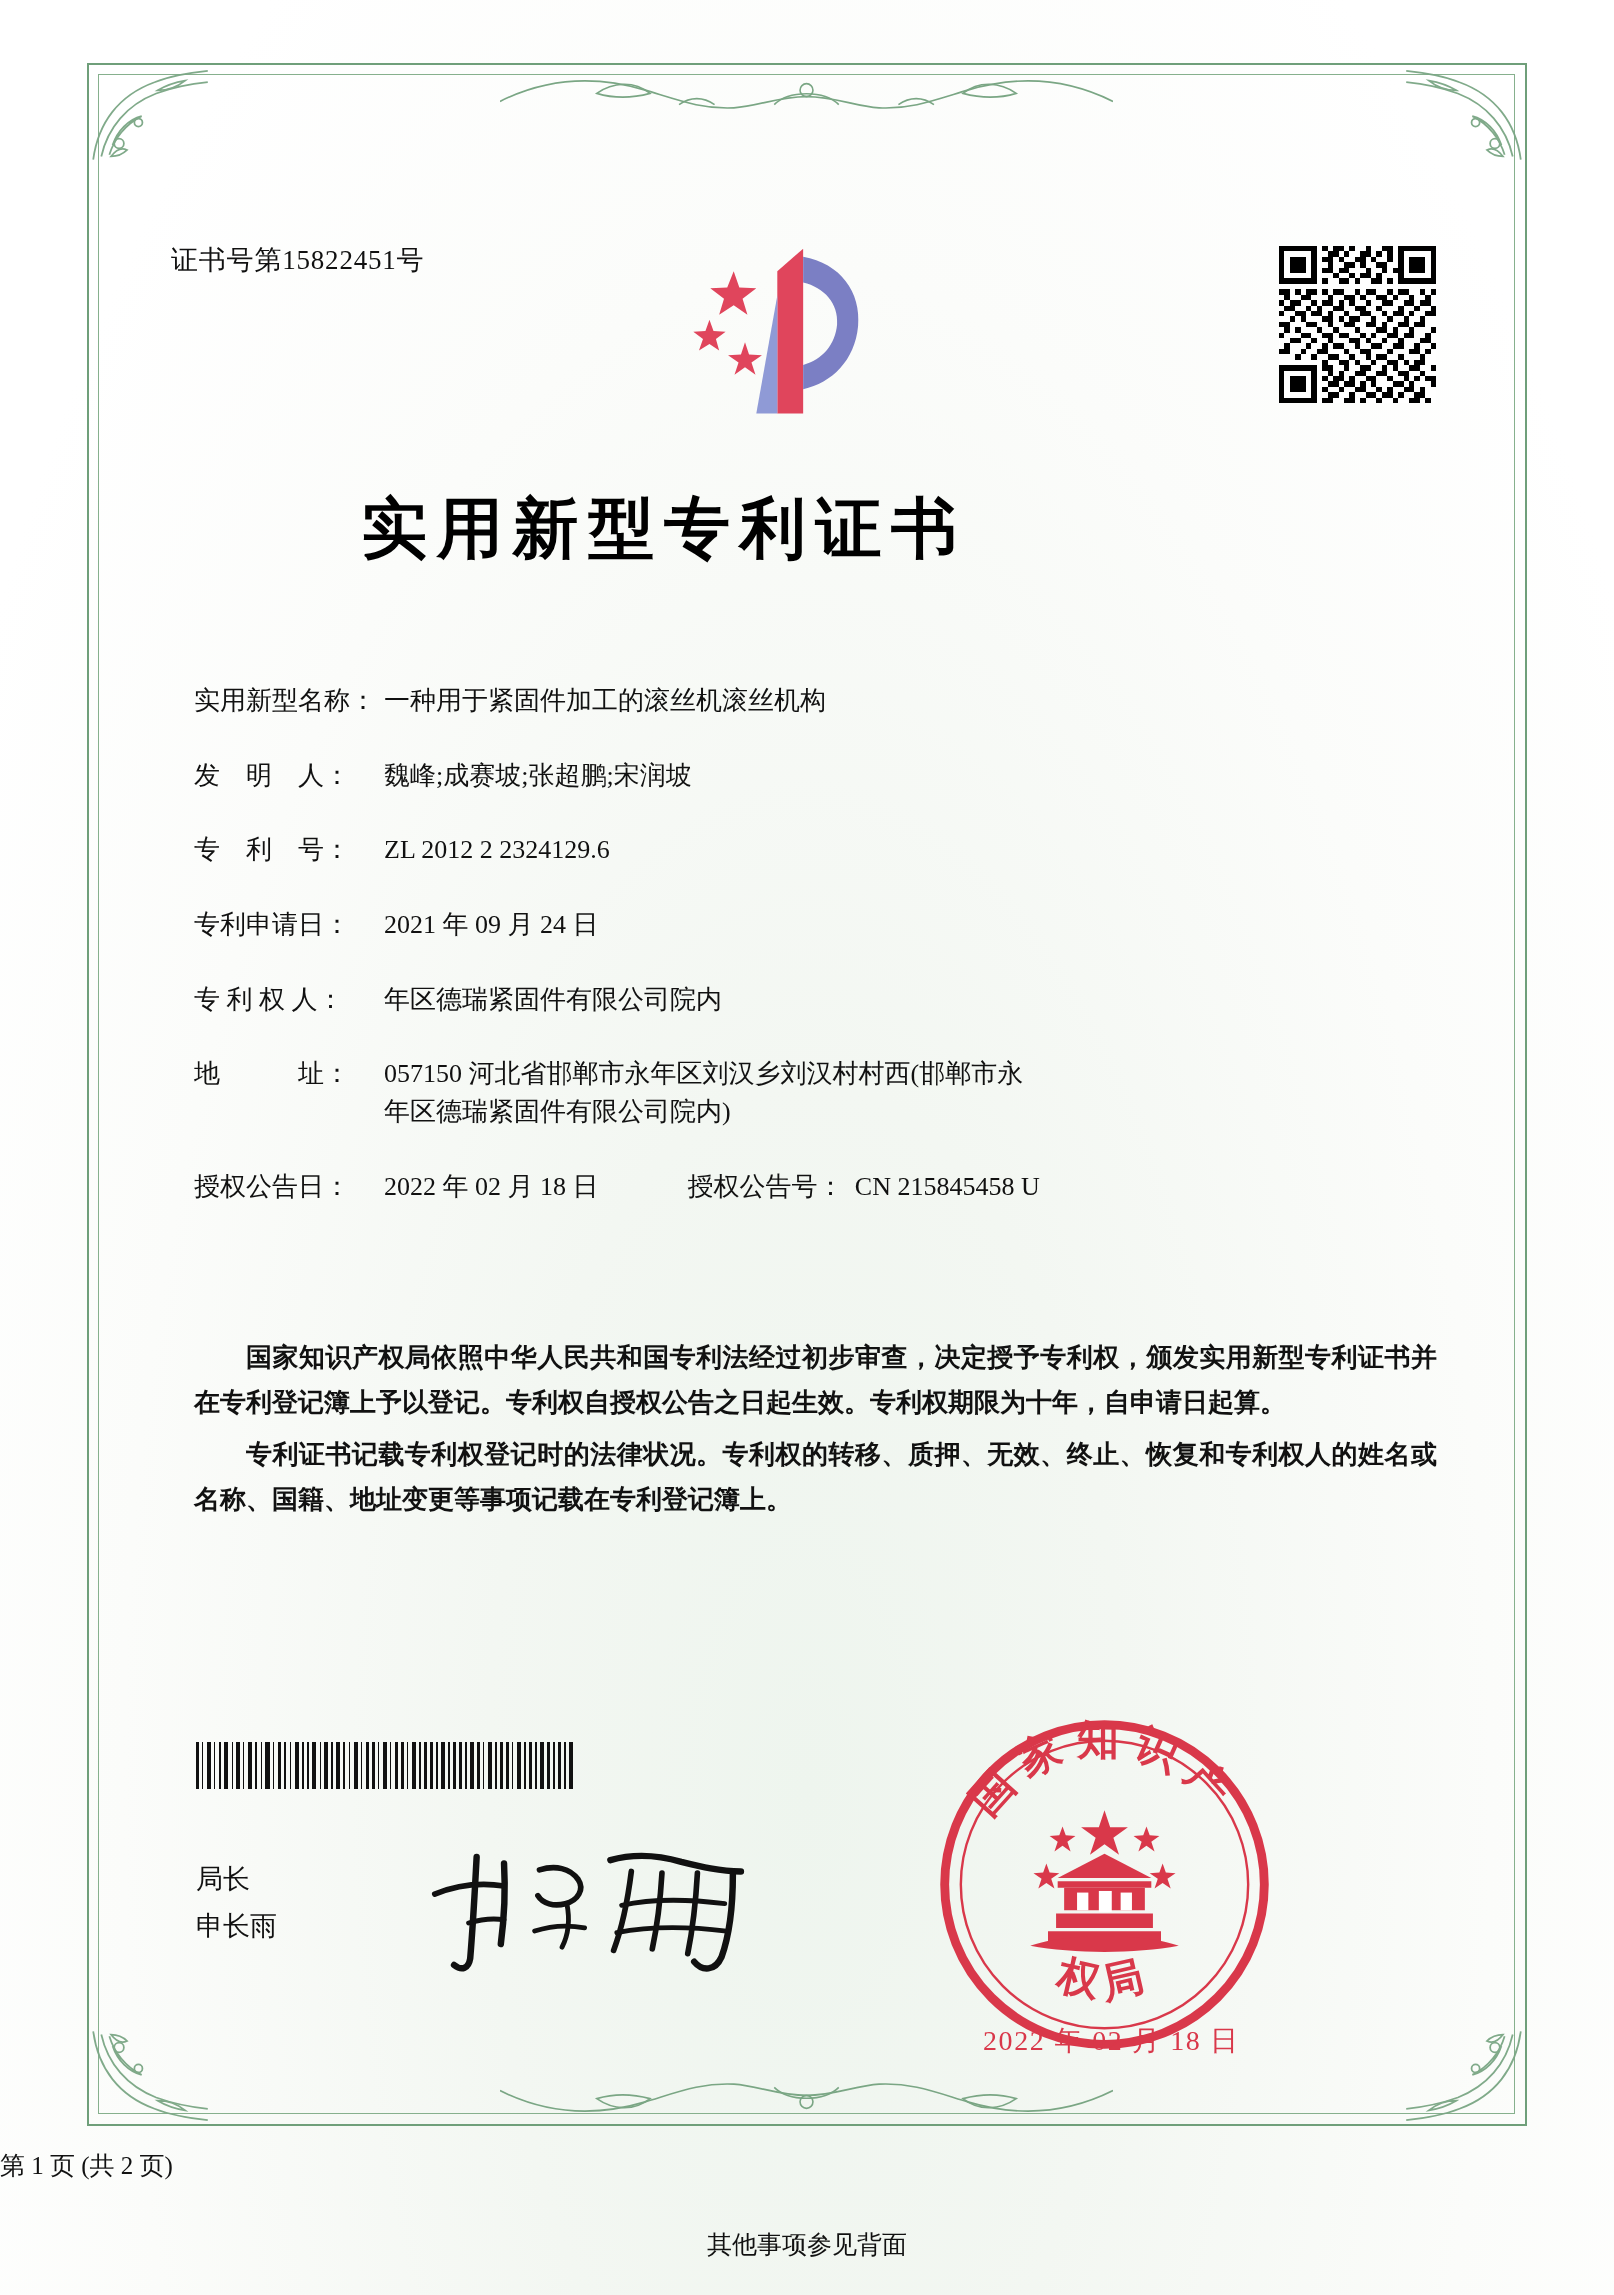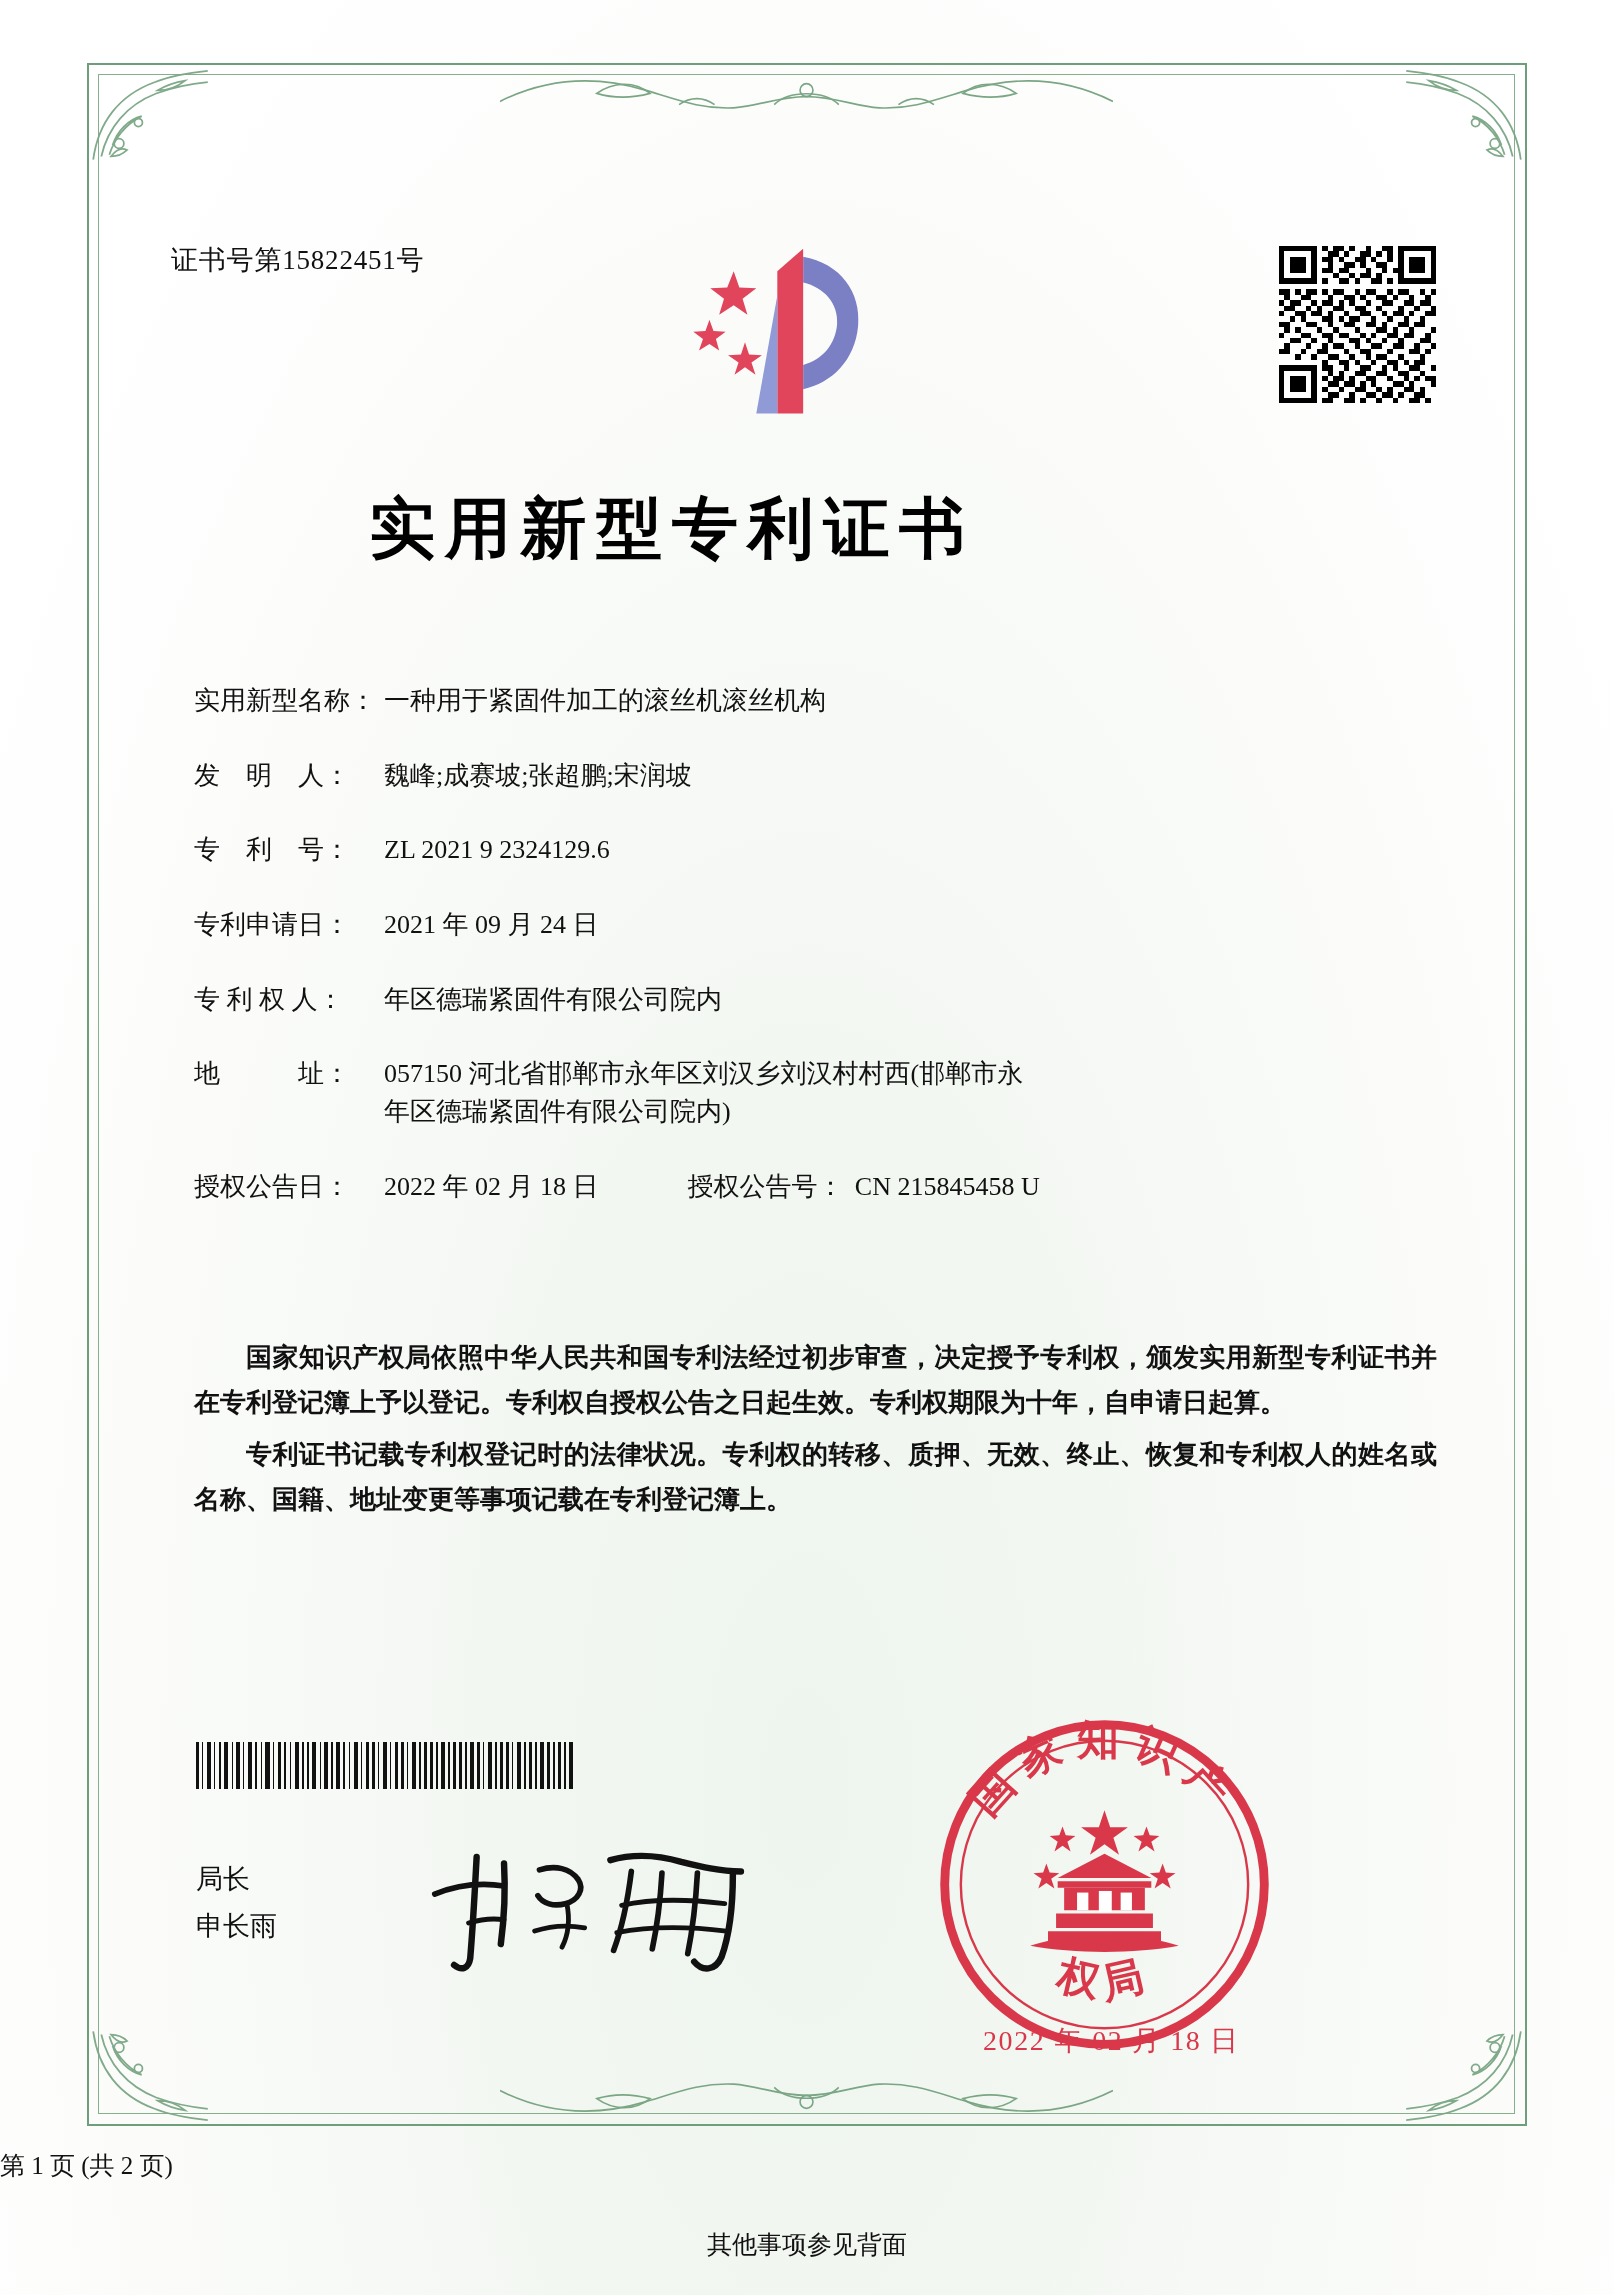--- a/index.html
+++ b/index.html
@@ -92,21 +92,21 @@
 
   .qr {
     position: absolute;
     left: 1279px; top: 246px;
     width: 157px; height: 157px;
   }
   .qr svg { width: 100%; height: 100%; display: block; }
 
   .title {
     position: absolute;
-    left: 8px; top: 484px;
+    left: 0; top: 484px;
     width: 1328px;
     text-align: center;
     font-family: "DejaVu Serif", "Liberation Serif", serif;
     font-weight: bold;
     font-size: 66px;
     letter-spacing: 9.7px;
     color: #000;
   }
 
   
@@ -544,21 +544,21 @@
     <div class="field-row">
       <div class="field-label">实用新型名称：</div>
       <div class="field-value">一种用于紧固件加工的滚丝机滚丝机构</div>
     </div>
     <div class="field-row">
       <div class="field-label">发　明　人：</div>
       <div class="field-value">魏峰;成赛坡;张超鹏;宋润坡</div>
     </div>
     <div class="field-row">
       <div class="field-label">专　利　号：</div>
-      <div class="field-value">ZL 2021 9 2324129.6</div>
+      <div class="field-value">ZL 2012 2 2324129.6</div>
     </div>
     <div class="field-row">
       <div class="field-label">专利申请日：</div>
       <div class="field-value">2021 年 09 月 24 日</div>
     </div>
     <div class="field-row">
       <div class="field-label">专 利 权 人：</div>
       <div class="field-value">年区德瑞紧固件有限公司院内</div>
     </div>
     <div class="field-row">

